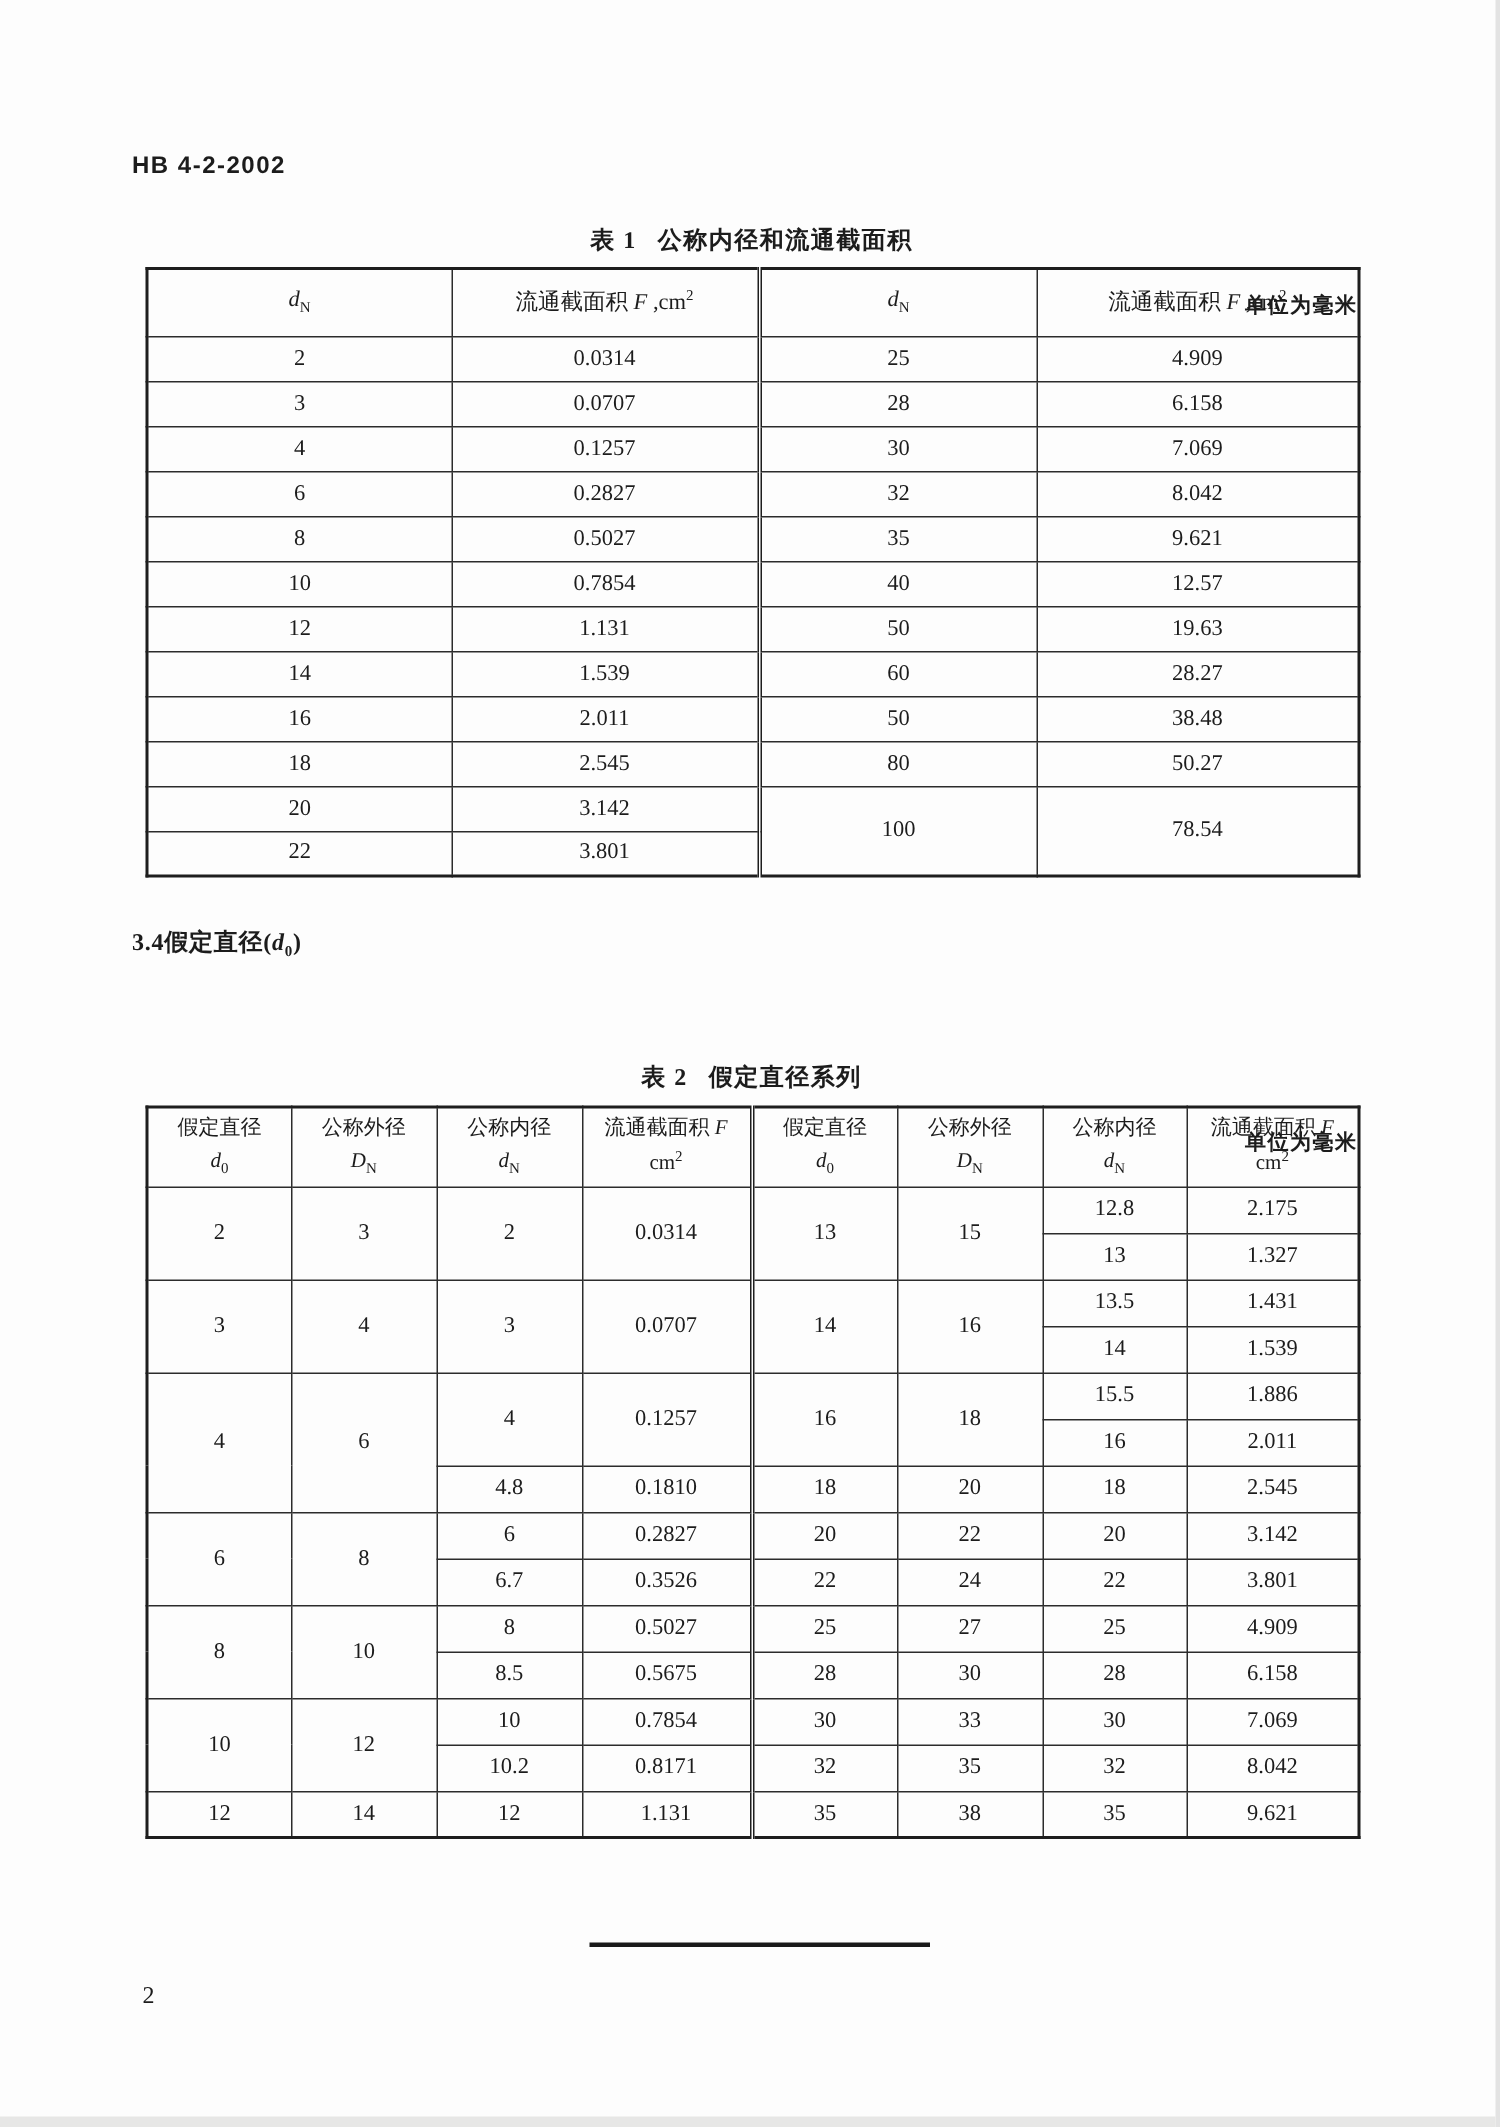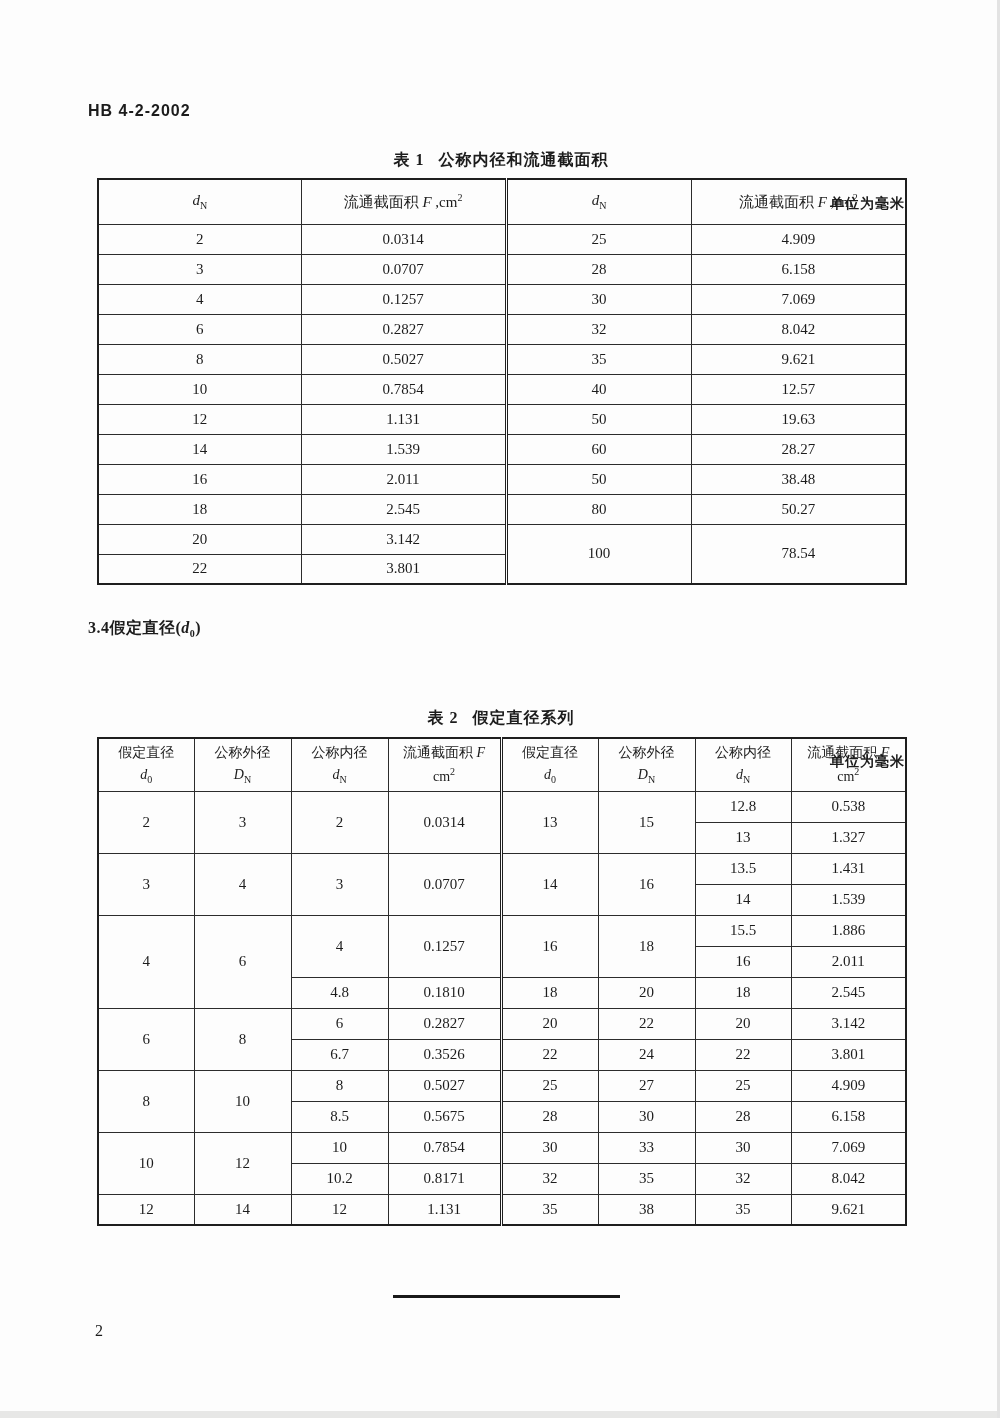--- a/index.html
+++ b/index.html
@@ -224,21 +224,21 @@
       <tbody>
 
       <tr>
         <td rowspan="2">2</td>
             <td rowspan="2">3</td>
             <td rowspan="2">2</td>
             <td rowspan="2">0.0314</td>
         <td class="dbl" rowspan="2">13</td>
             <td rowspan="2">15</td>
             <td>12.8</td>
-            <td>0.538</td>
+            <td>2.175</td>
       </tr>
 
       <tr>
         <td>13</td>
             <td>1.327</td>
       </tr>
 
       <tr>
         <td rowspan="2">3</td>
             <td rowspan="2">4</td>

